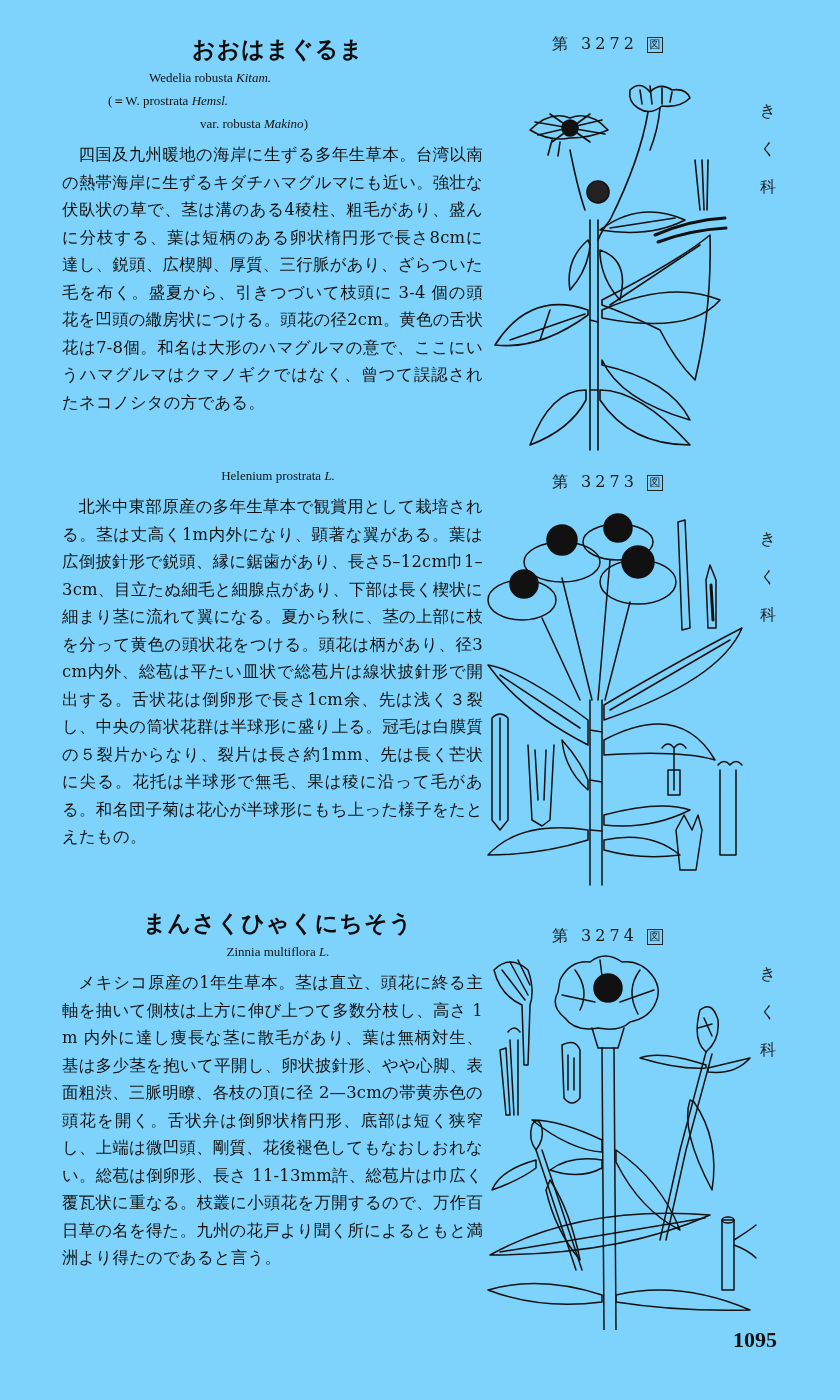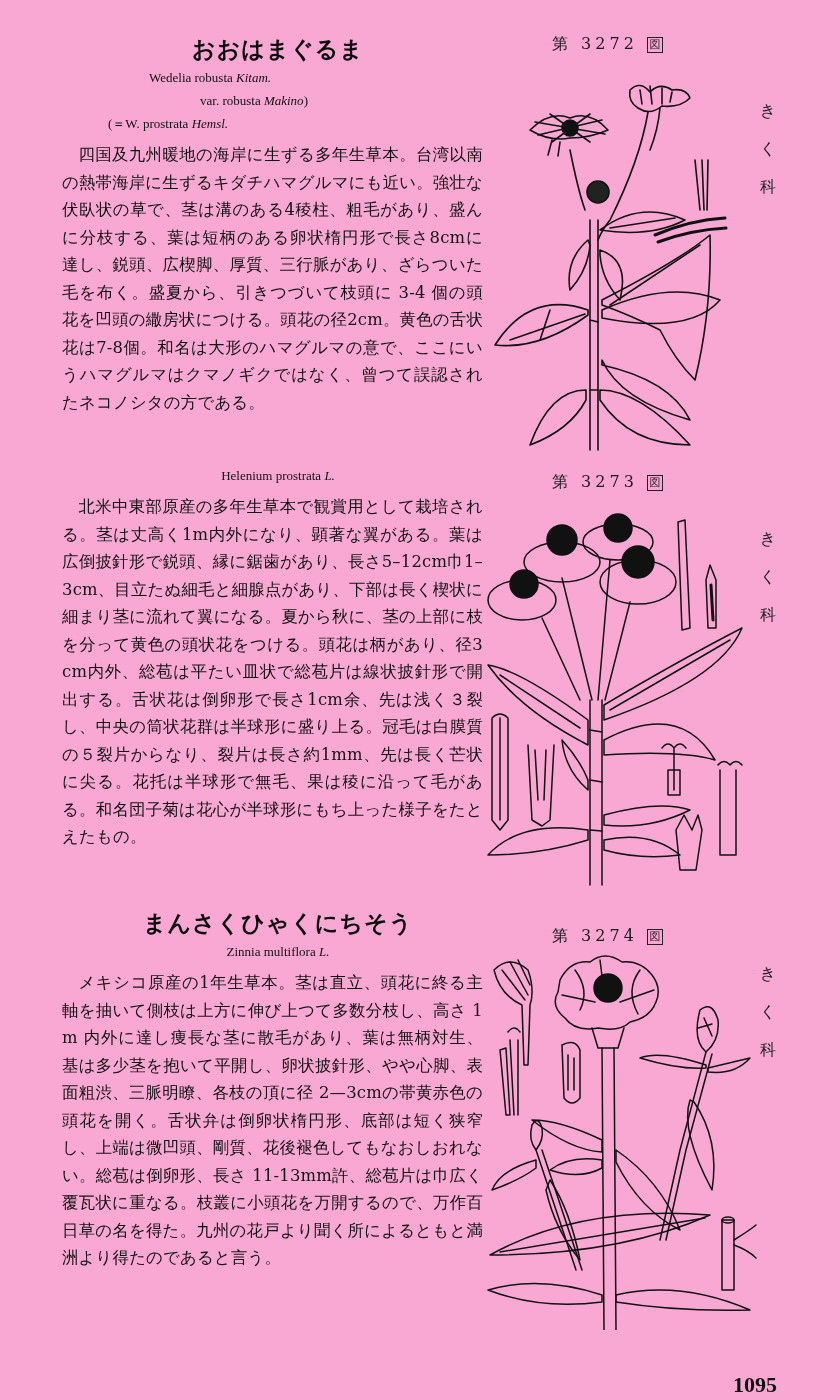--- a/index.html
+++ b/index.html
@@ -1,52 +1,52 @@
 <!DOCTYPE html>
 <html><head>
 <meta charset="utf-8">
 <style>
   html, body { margin:0; padding:0; background:#ffffff; }
   body { width:840px; height:1400px; position:relative; overflow:hidden; color:#111; font-family:"DejaVu Serif", serif; }
-  .page { position:absolute; inset:0; background:#f9a8d4; }
+  .page { position:absolute; inset:0; background:#7dd3fc; }
 
   .entry { position:absolute; left:62px; width:432px; }
   .jp-name { text-align:center; font-family:"DejaVu Sans", sans-serif; font-weight:bold; font-size:23px; letter-spacing:1px; margin:0; line-height:34px; color:#0c0c0c; }
   .jp-name.spaced { letter-spacing:12px; }
   .sci { font-family:"Liberation Serif", serif; font-size:13px; line-height:23px; color:#111; margin:0; }
   .sci i { font-style:italic; }
   .sci.center { text-align:center; }
   .desc { font-family:"DejaVu Serif", serif; font-size:16.4px; line-height:27.5px; text-align:justify; letter-spacing:0.2px; margin:6px 11px 0 0; text-indent:1em; color:#121212; word-break:break-all; }
 
   .fig-label { position:absolute; font-family:"DejaVu Serif", serif; font-size:16px; color:#1a1a1a; letter-spacing:4px; }
   .fig-label .zu { display:inline-block; border:1.5px solid #222; width:14px; height:14px; line-height:13px; font-size:11px; text-align:center; letter-spacing:0; vertical-align:1px; }
   .family { position:absolute; left:758px; width:20px; font-family:"DejaVu Serif", serif; font-size:16px; color:#222; text-align:center; line-height:38px; }
 
   .illus { position:absolute; }
   .illus svg { width:100%; height:100%; }
-  .page-num { position:absolute; left:733px; top:1372px; font-family:"Liberation Serif", serif; font-weight:bold; font-size:22px; color:#111; }
+  .page-num { position:absolute; left:733px; top:1327px; font-family:"Liberation Serif", serif; font-weight:bold; font-size:22px; color:#111; }
 </style>
 </head>
 <body>
 
 <div class="page">
 
   <div class="entry" style="top:32px;">
     <h2 class="jp-name">おおはまぐるま</h2>
     <p class="sci" style="padding-left:87px;">
       <span>Wedelia robusta</span>
       <i>Kitam.</i>
     </p>
+    <p class="sci" style="padding-left:46px;">
+      <span>(＝W. prostrata</span>
+      <i>Hemsl.</i>
+    </p>
     <p class="sci" style="padding-left:138px;">
       <span>var. robusta</span>
       <i>Makino</i><span>)</span>
-    </p>
-    <p class="sci" style="padding-left:46px;">
-      <span>(＝W. prostrata</span>
-      <i>Hemsl.</i>
     </p>
     <p class="desc">四国及九州暖地の海岸に生ずる多年生草本。台湾以南の熱帯海岸に生ずるキダチハマグルマにも近い。強壮な伏臥状の草で、茎は溝のある4稜柱、粗毛があり、盛んに分枝する、葉は短柄のある卵状楕円形で長さ8cmに達し、鋭頭、広楔脚、厚質、三行脈があり、ざらついた毛を布く。盛夏から、引きつづいて枝頭に 3-4 個の頭花を凹頭の繖房状につける。頭花の径2cm。黄色の舌状花は7-8個。和名は大形のハマグルマの意で、ここにいうハマグルマはクマノギクではなく、曾つて誤認されたネコノシタの方である。</p>
   </div>
 
   <div class="entry" style="top:464px;">
     <p class="sci center">
       <span>Helenium prostrata</span>
       <i>L.</i>
     </p>
     <p class="desc">北米中東部原産の多年生草本で観賞用として栽培される。茎は丈高く1m内外になり、顕著な翼がある。葉は広倒披針形で鋭頭、縁に鋸歯があり、長さ5–12cm巾1–3cm、目立たぬ細毛と細腺点があり、下部は長く楔状に細まり茎に流れて翼になる。夏から秋に、茎の上部に枝を分って黄色の頭状花をつける。頭花は柄があり、径3cm内外、総苞は平たい皿状で総苞片は線状披針形で開出する。舌状花は倒卵形で長さ1cm余、先は浅く３裂し、中央の筒状花群は半球形に盛り上る。冠毛は白膜質の５裂片からなり、裂片は長さ約1mm、先は長く芒状に尖る。花托は半球形で無毛、果は稜に沿って毛がある。和名団子菊は花心が半球形にもち上った様子をたとえたもの。</p>

